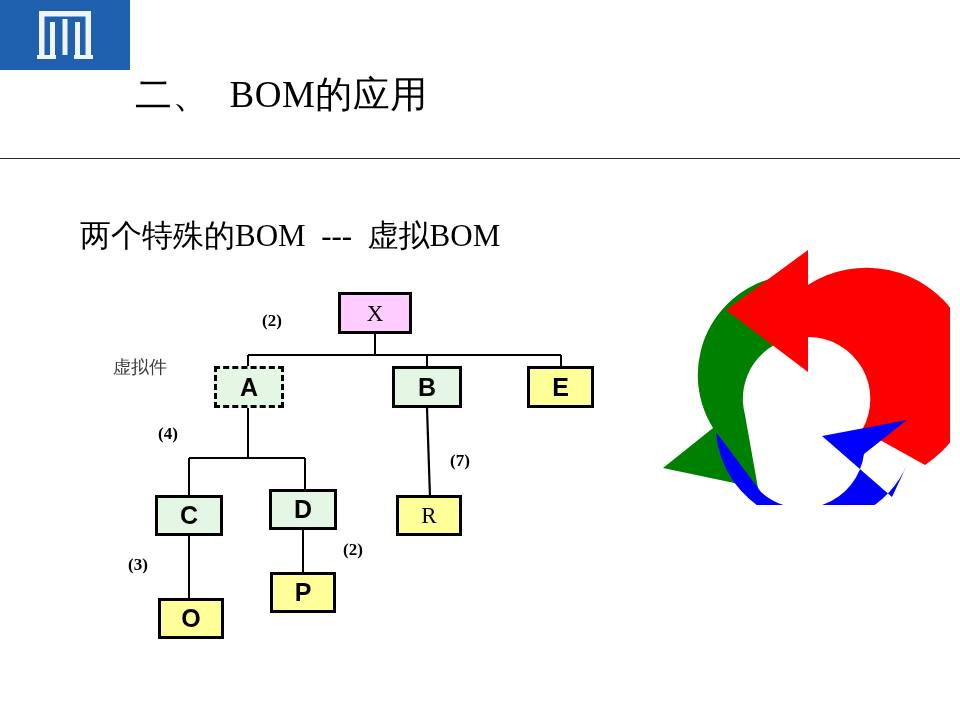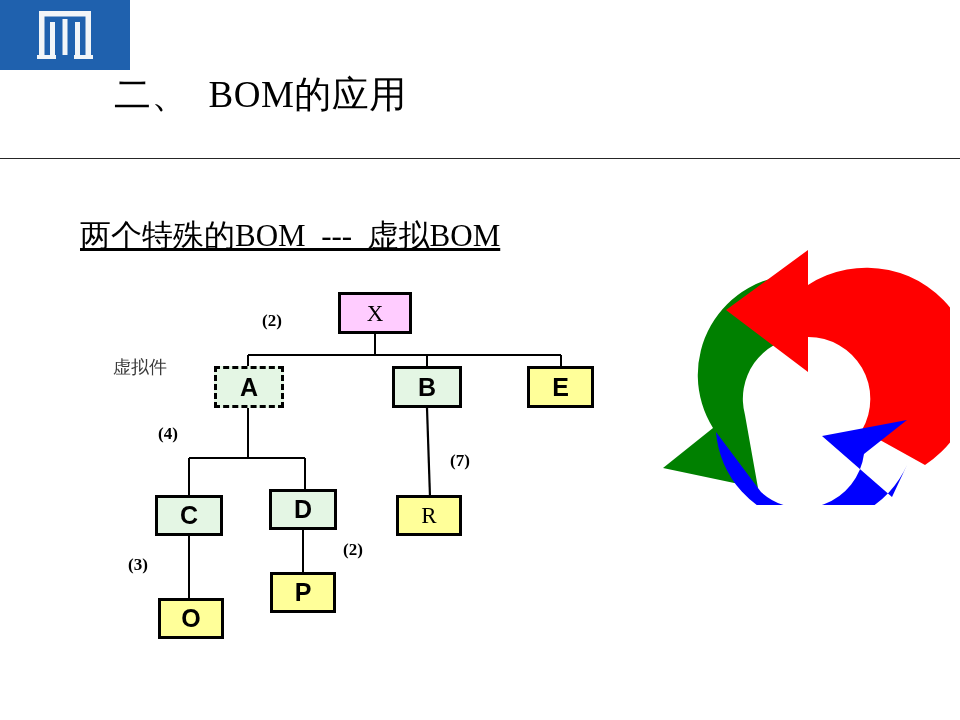--- a/index.html
+++ b/index.html
@@ -29,21 +29,21 @@
     position: absolute;
     left: 50%;
     top: 50%;
     transform: translate(-50%, -50%);
     width: 56px;
     height: 52px;
   }
 
   #slide-title {
     position: absolute;
-    left: 114px;
+    left: 135px;
     top: 72px;
     width: 700px;
     font-family: "Liberation Serif", "DejaVu Serif", serif;
     font-size: 37px;
     line-height: 46px;
     letter-spacing: 0.5px;
     color: #000000;
     white-space: pre;
   }
 
@@ -59,21 +59,20 @@
   
   #subtitle {
     position: absolute;
     left: 80px;
     top: 216px;
     font-family: "Liberation Serif", "DejaVu Serif", serif;
     font-size: 31px;
     line-height: 40px;
     color: #000000;
     white-space: pre;
-    text-decoration: underline;
   }
 
   
   #bom-diagram {
     position: absolute;
     left: 0;
     top: 0;
     width: 960px;
     height: 720px;
     pointer-events: none;

